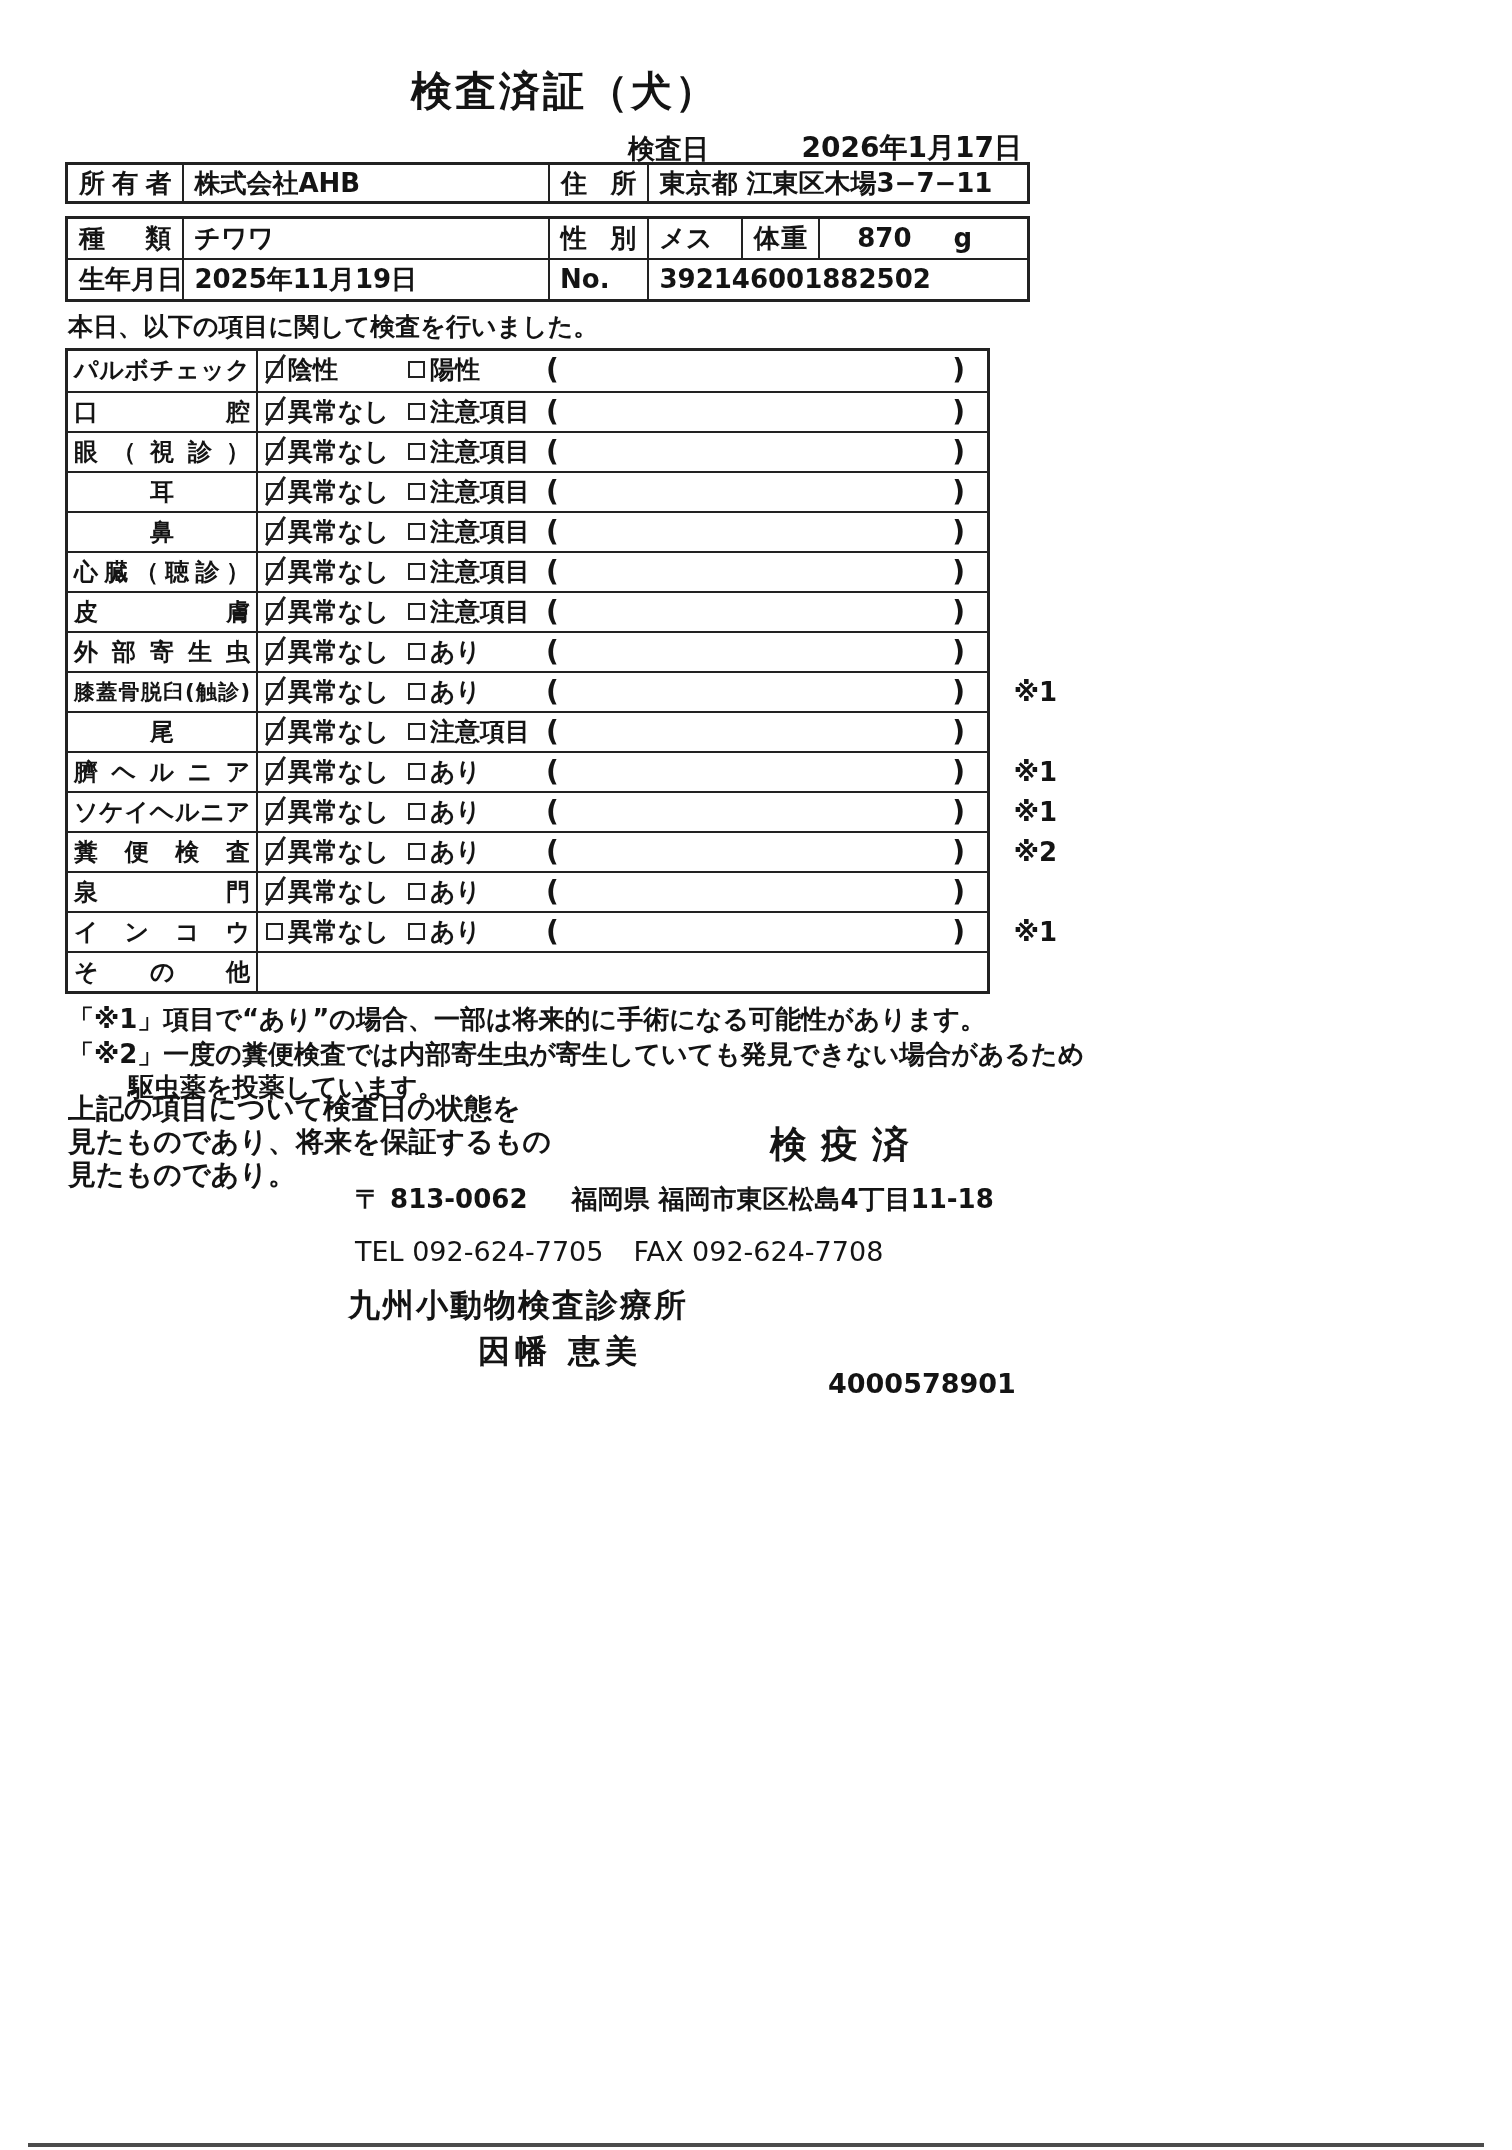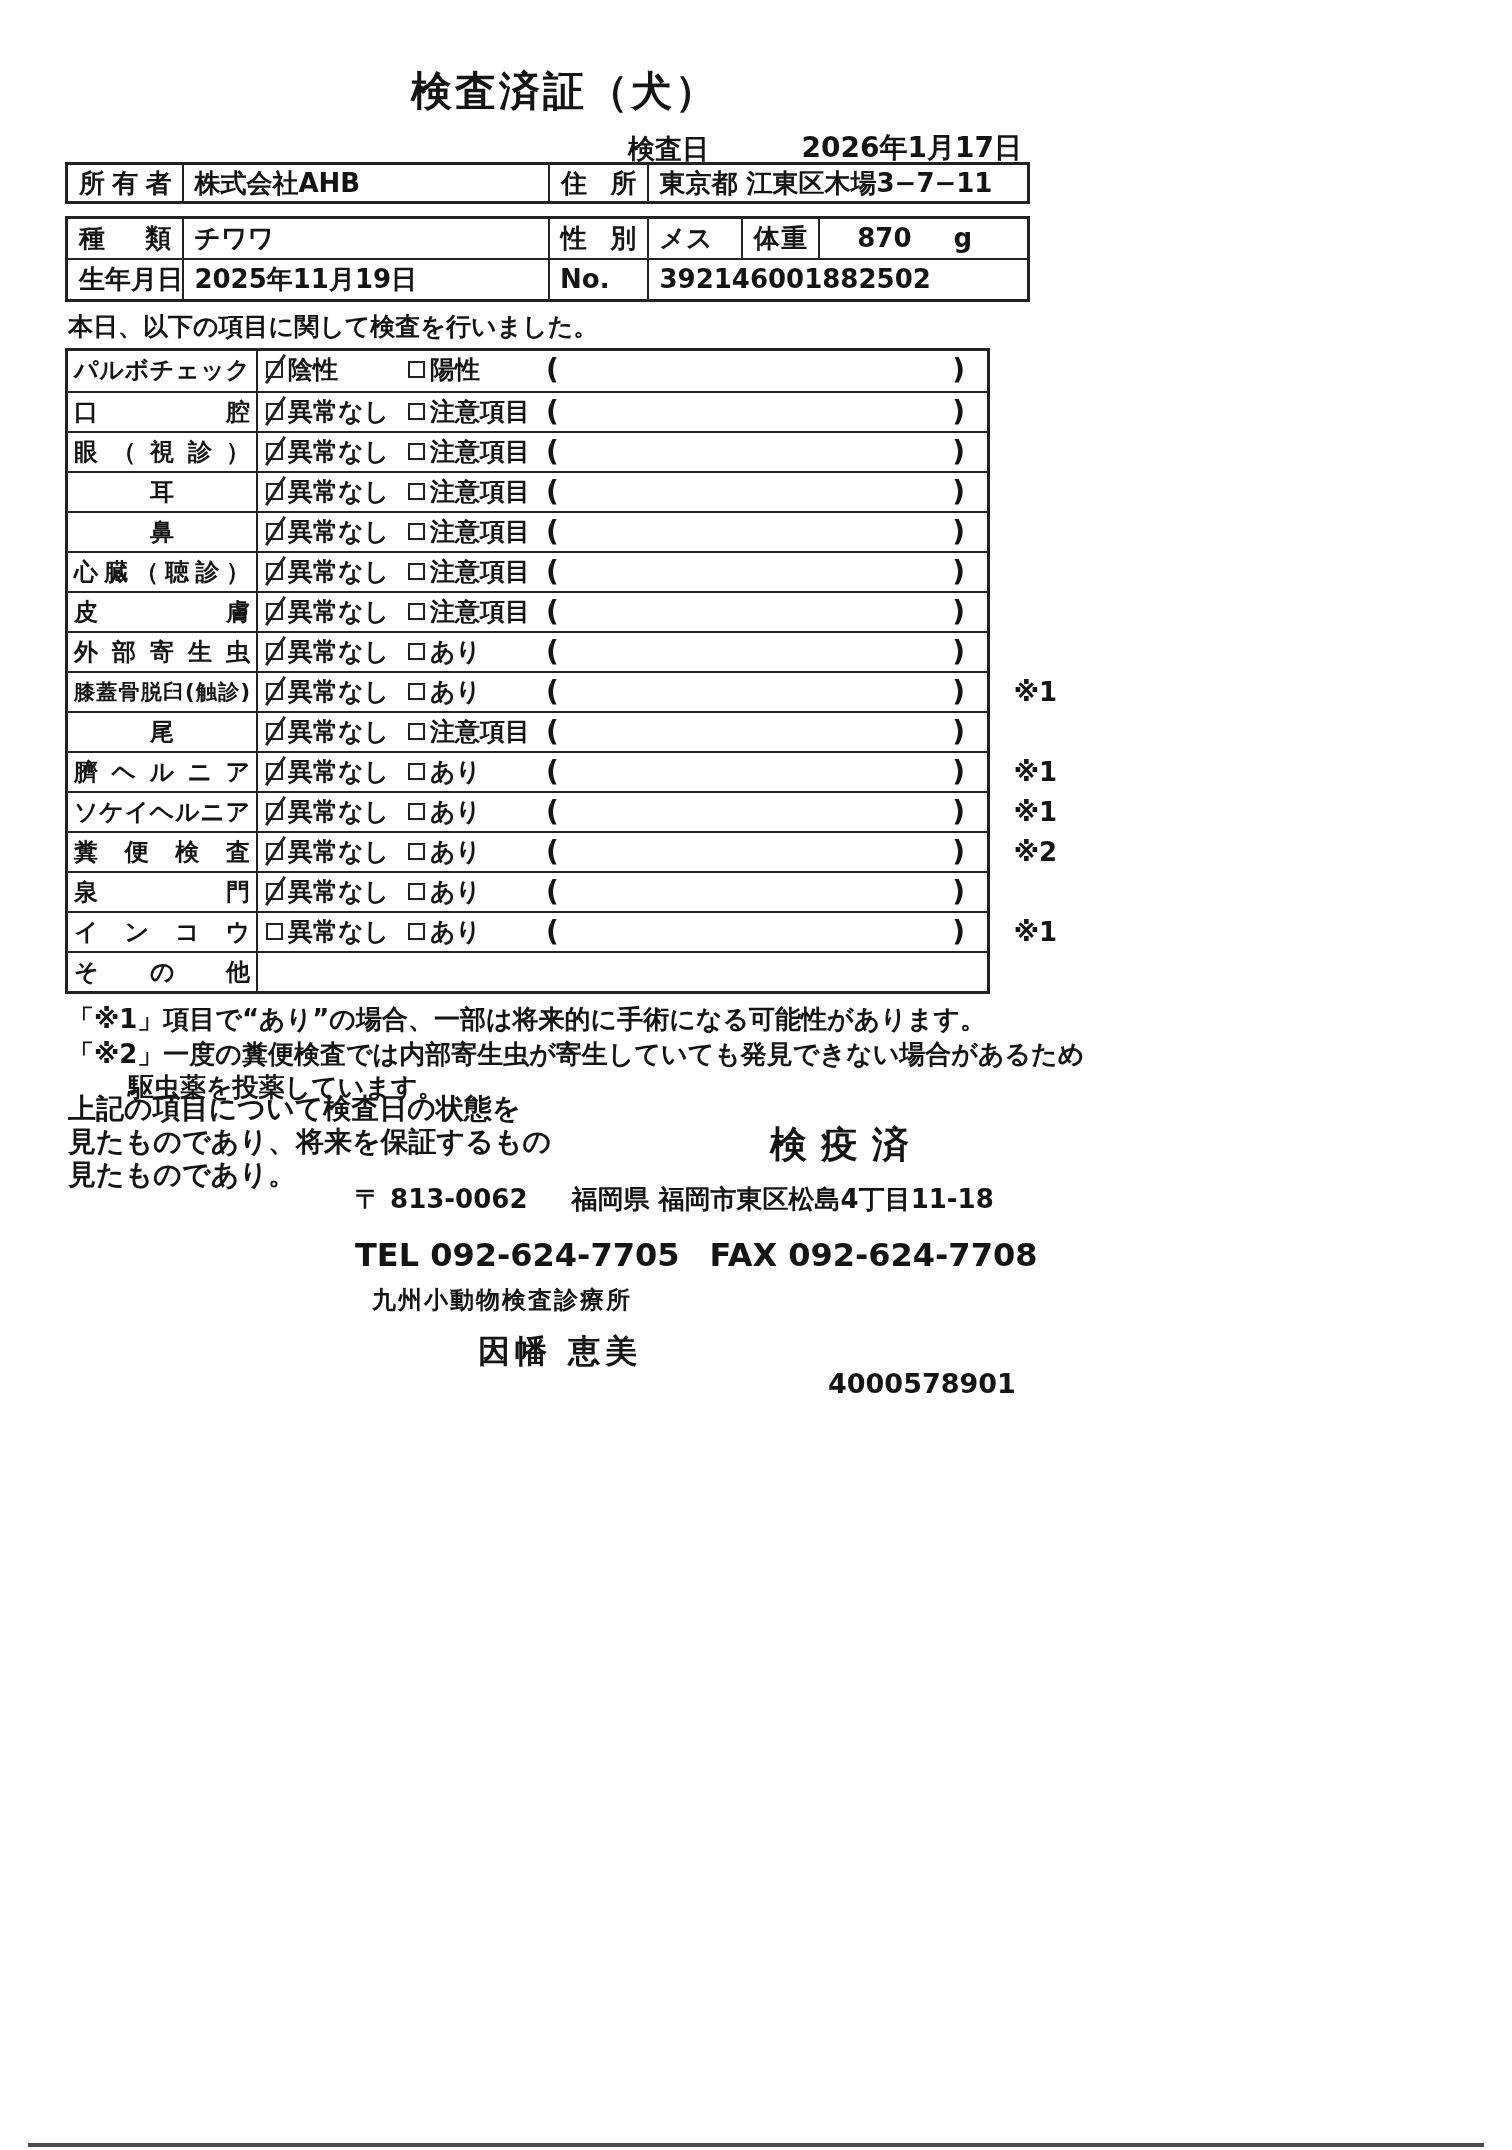--- a/index.html
+++ b/index.html
@@ -54,23 +54,23 @@
   .note2b { left:128px; top:1070px; }
 
   .disc { font-size:28px; font-weight:700; white-space:nowrap; }
   .disc1 { left:68px; top:1090px; }
   .disc2 { left:68px; top:1123px; }
   .disc3 { left:68px; top:1156px; }
 
   .stamp { left:770px; top:1120px; font-size:37px; font-weight:600; letter-spacing:14px; white-space:nowrap; }
   .postal-line { left:355px; top:1182px; font-size:26px; font-weight:600; white-space:nowrap; }
   .postal-gap { display:inline-block; width:44px; }
-  .tel-line { left:355px; top:1236px; font-size:32px; font-weight:700; white-space:nowrap; }
+  .tel-line { left:355px; top:1236px; font-size:27px; font-weight:400; white-space:nowrap; }
   .tel-gap { display:inline-block; width:30px; }
-  .clinic { left:348px; top:1284px; font-size:24px; font-weight:700; letter-spacing:2px; white-space:nowrap;margin-left:24px; }
+  .clinic { left:348px; top:1284px; font-size:32px; font-weight:700; letter-spacing:2px; white-space:nowrap; }
   .vet { left:478px; top:1330px; font-size:32px; font-weight:700; letter-spacing:5px; white-space:nowrap; }
   .serial { left:828px; top:1368px; font-size:27px; font-weight:600; }
 
   .scan-bottom { left:28px; top:2143px; width:1456px; height:4px; background:#4c4c4c; }
 </style>
 </head>
 <body>
 
 <div class="page">
 

